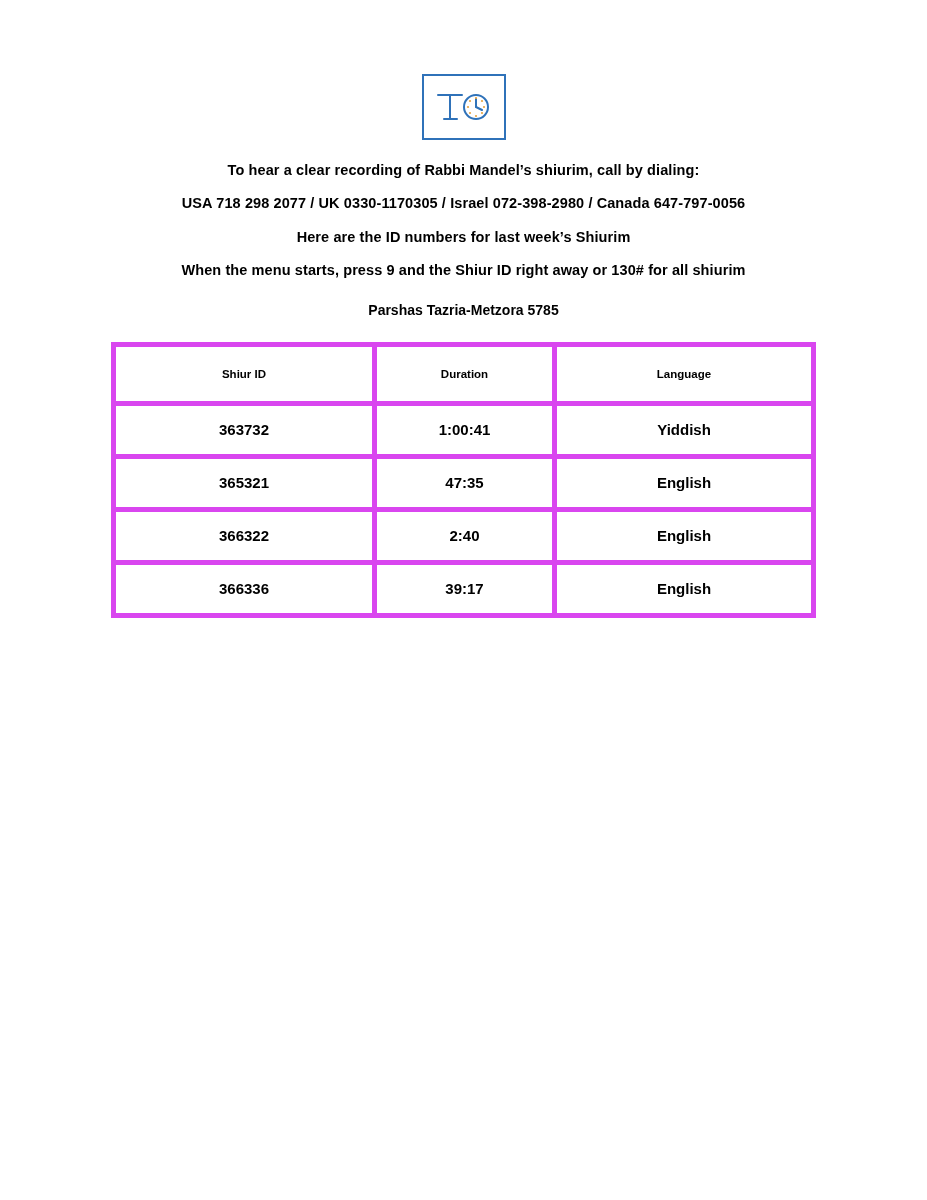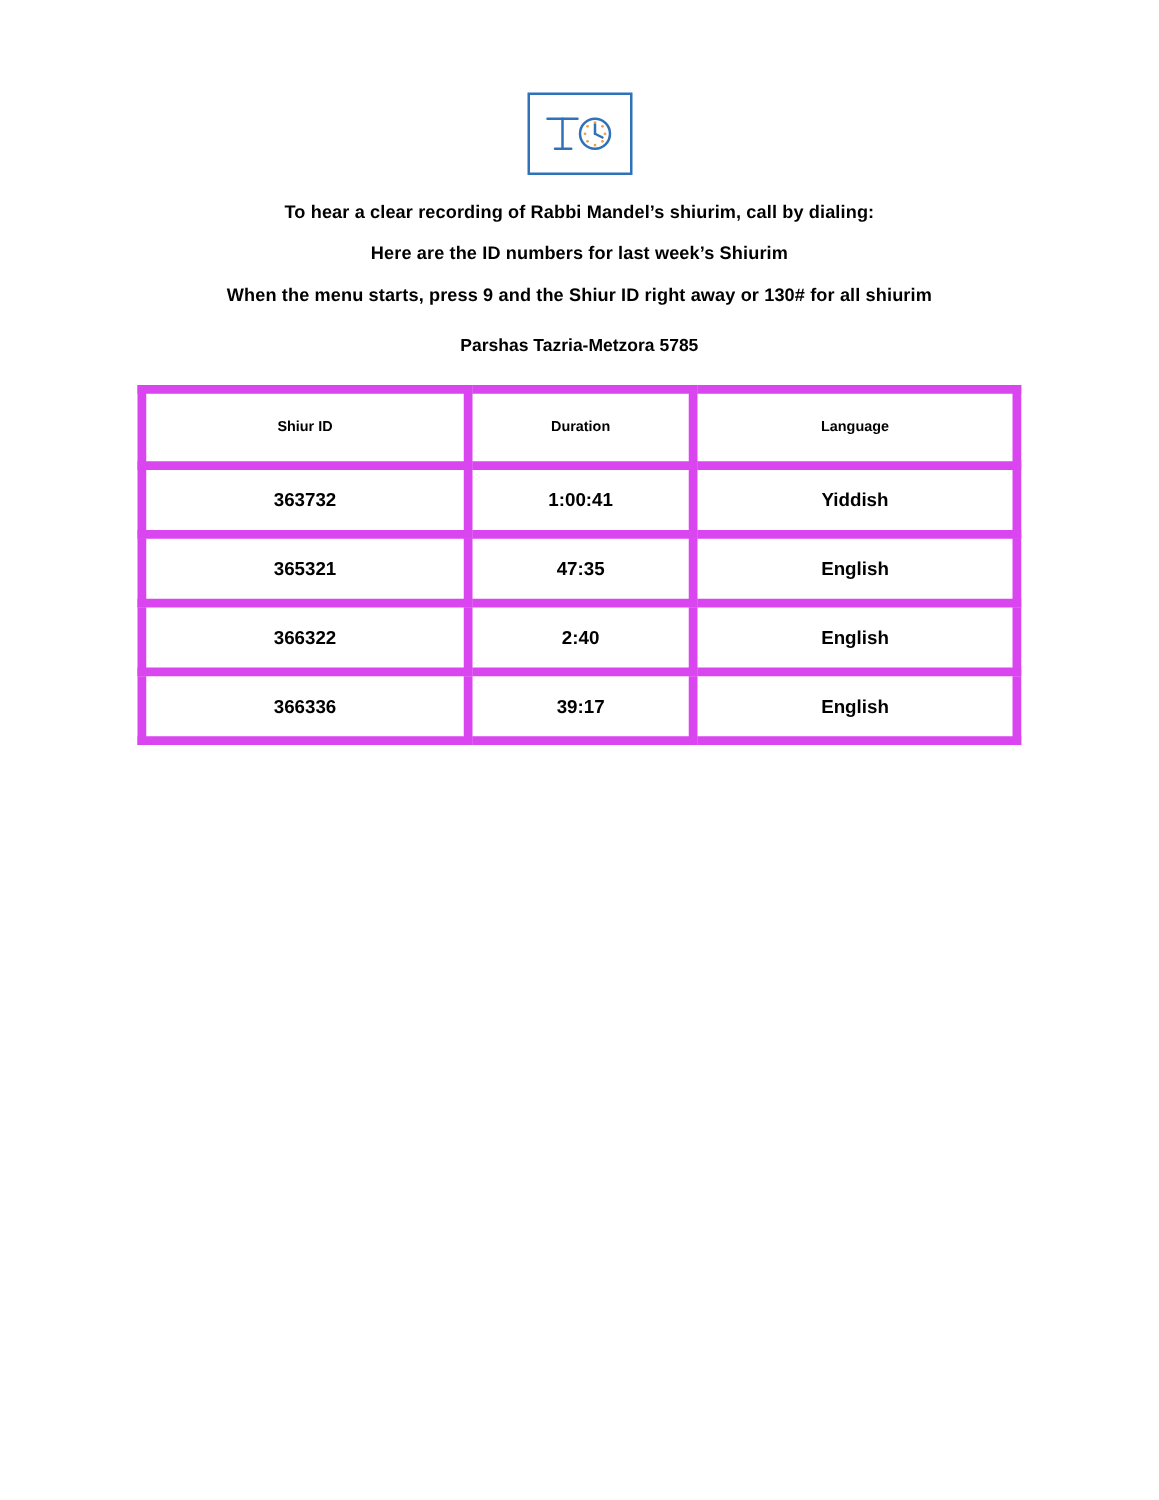--- a/index.html
+++ b/index.html
@@ -54,21 +54,21 @@
     margin: 0 0 24px 0;
   }
 
   table.shiur-table {
     border-collapse: collapse;
     width: 700px;
     table-layout: fixed;
   }
   table.shiur-table td,
   table.shiur-table th {
-    border: 7px solid #d946ef;
+    border: 5px solid #d946ef;
     text-align: center;
     vertical-align: middle;
     font-weight: bold;
     color: #000000;
   }
   table.shiur-table th {
     height: 52px;
     font-size: 11.5px;
   }
   table.shiur-table td {
@@ -103,20 +103,21 @@
           <circle cx="42" cy="30" r="1.1"></circle>
           <circle cx="36" cy="27" r="1.1"></circle>
           <circle cx="34" cy="21" r="1.1"></circle>
           <circle cx="36" cy="15" r="1.1"></circle>
         </g>
       </svg>
     </span>
   </div>
 
   <p class="headline">To hear a clear recording of Rabbi Mandel’s shiurim, call by dialing:</p>
+  <p class="headline">USA 718 298 2077 / UK 0330-1170305 / Israel 072-398-2980 / Canada 647-797-0056</p>
   <p class="headline">Here are the ID numbers for last week’s Shiurim</p>
   <p class="headline last">When the menu starts, press 9 and the Shiur ID right away or 130# for all shiurim</p>
   <p class="subtitle">Parshas Tazria-Metzora 5785</p>
 
   <table class="shiur-table">
     <colgroup>
       <col class="col-id">
       <col class="col-dur">
       <col class="col-lang">
     </colgroup>

